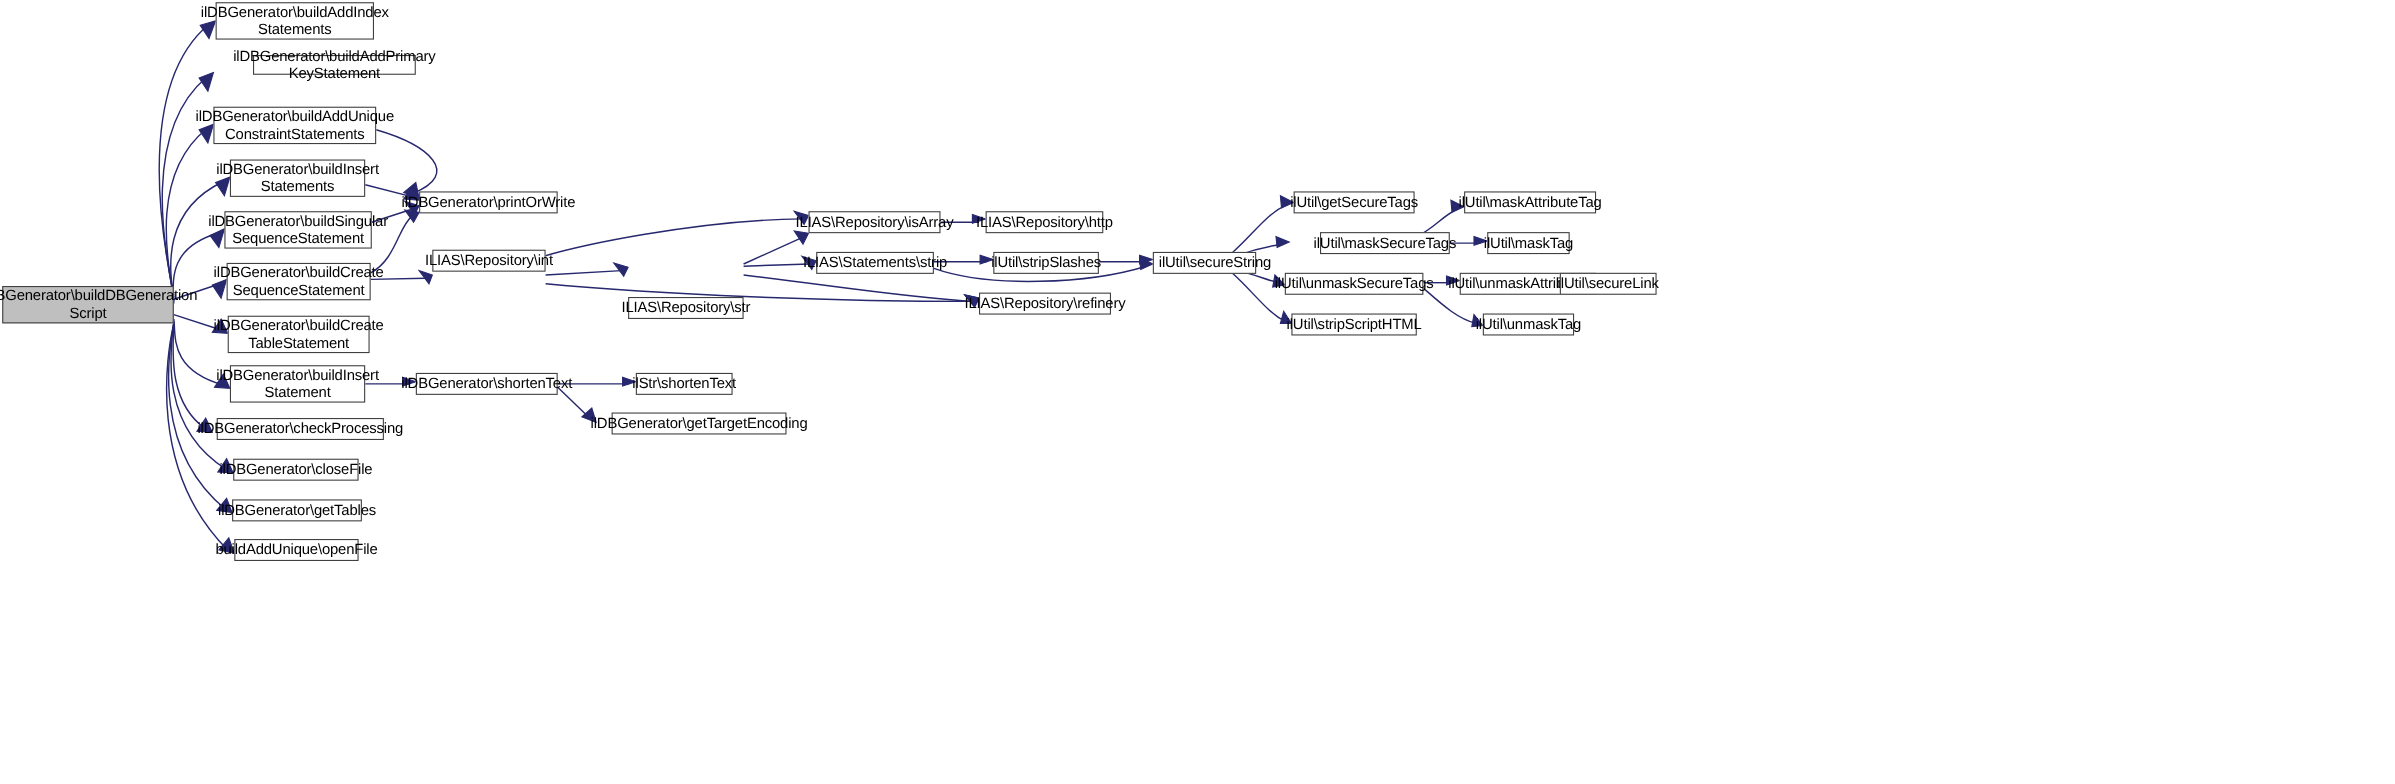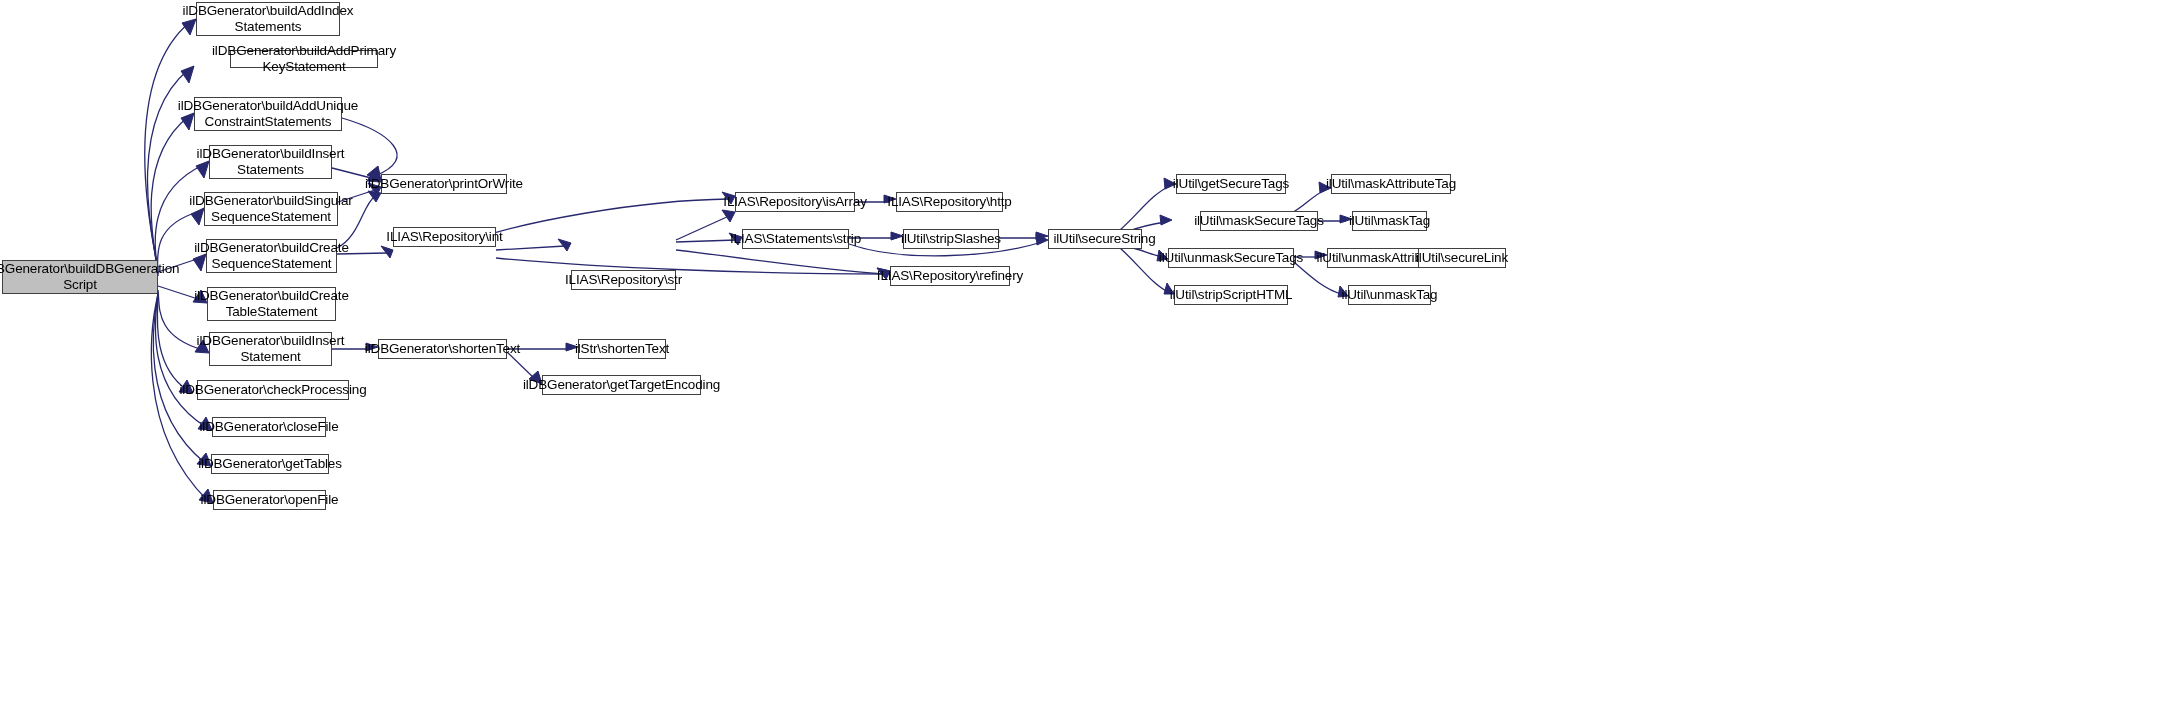--- a/index.html
+++ b/index.html
@@ -146,27 +146,27 @@
 SequenceStatement</div>
     <div class="node two-line" style="left: 206px; top: 239px; width: 131px; height: 34px;">ilDBGenerator\buildCreate
 SequenceStatement</div>
     <div class="node two-line" style="left: 207px; top: 287px; width: 129px; height: 34px;">ilDBGenerator\buildCreate
 TableStatement</div>
     <div class="node two-line" style="left: 209px; top: 332px; width: 123px; height: 34px;">ilDBGenerator\buildInsert
 Statement</div>
     <div class="node" style="left: 197px; top: 380px; width: 152px; height: 20px;">ilDBGenerator\checkProcessing</div>
     <div class="node" style="left: 212px; top: 417px; width: 114px; height: 20px;">ilDBGenerator\closeFile</div>
     <div class="node" style="left: 211px; top: 454px; width: 118px; height: 20px;">ilDBGenerator\getTables</div>
-    <div class="node" style="left: 213px; top: 490px; width: 113px; height: 20px;">ilDBGenerator\openFile</div>
+    <div class="node" style="left: 213px; top: 490px; width: 113px; height: 20px;">buildAddUnique\openFile</div>
     <div class="node" style="left: 381px; top: 174px; width: 126px; height: 20px;">ilDBGenerator\printOrWrite</div>
     <div class="node" style="left: 393px; top: 227px; width: 103px; height: 20px;">ILIAS\Repository\int</div>
     <div class="node" style="left: 378px; top: 339px; width: 129px; height: 20px;">ilDBGenerator\shortenText</div>
     <div class="node" style="left: 571px; top: 234px; width: 105px; height: 20px; margin-top: 36px;">ILIAS\Repository\str</div>
     <div class="node" style="left: 578px; top: 339px; width: 88px; height: 20px;">ilStr\shortenText</div>
-    <div class="node" style="left: 542px; top: 375px; width: 159px; height: 20px; text-align: center;">ilDBGenerator\getTargetEncoding</div>
+    <div class="node" style="left: 556px; top: 375px; width: 159px; height: 20px; text-align: center;">ilDBGenerator\getTargetEncoding</div>
     <div class="node" style="left: 735px; top: 192px; width: 120px; height: 20px;">ILIAS\Repository\isArray</div>
     <div class="node" style="left: 742px; top: 229px; width: 107px; height: 20px;">ILIAS\Statements\strip</div>
     <div class="node" style="left: 890px; top: 266px; width: 120px; height: 20px;">ILIAS\Repository\refinery</div>
     <div class="node" style="left: 896px; top: 192px; width: 107px; height: 20px;">ILIAS\Repository\http</div>
     <div class="node" style="left: 903px; top: 229px; width: 96px; height: 20px;">ilUtil\stripSlashes</div>
     <div class="node" style="left: 1048px; top: 229px; width: 94px; height: 20px; padding-left: 23px;">ilUtil\secureString</div>
     <div class="node" style="left: 1176px; top: 174px; width: 110px; height: 20px;">ilUtil\getSecureTags</div>
     <div class="node" style="left: 1172px; top: 211px; width: 118px; height: 20px; margin-left: 28px;">ilUtil\maskSecureTags</div>
     <div class="node" style="left: 1168px; top: 248px; width: 126px; height: 20px;">ilUtil\unmaskSecureTags</div>
     <div class="node" style="left: 1174px; top: 285px; width: 114px; height: 20px;">ilUtil\stripScriptHTML</div>

